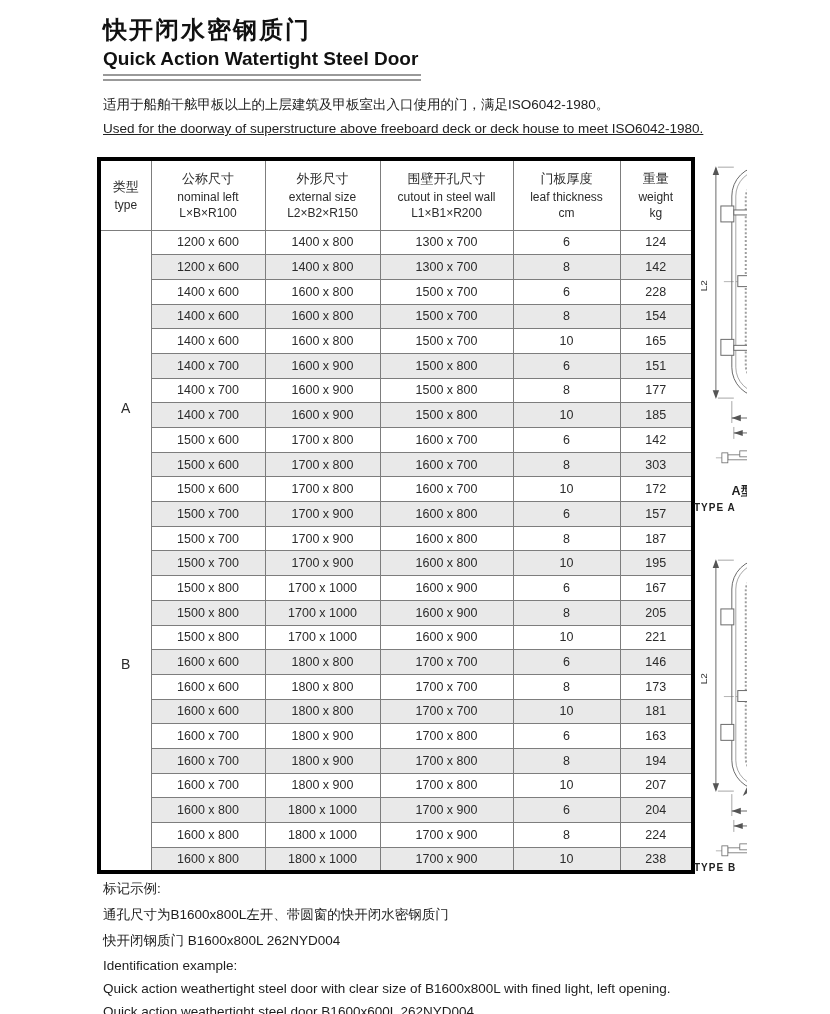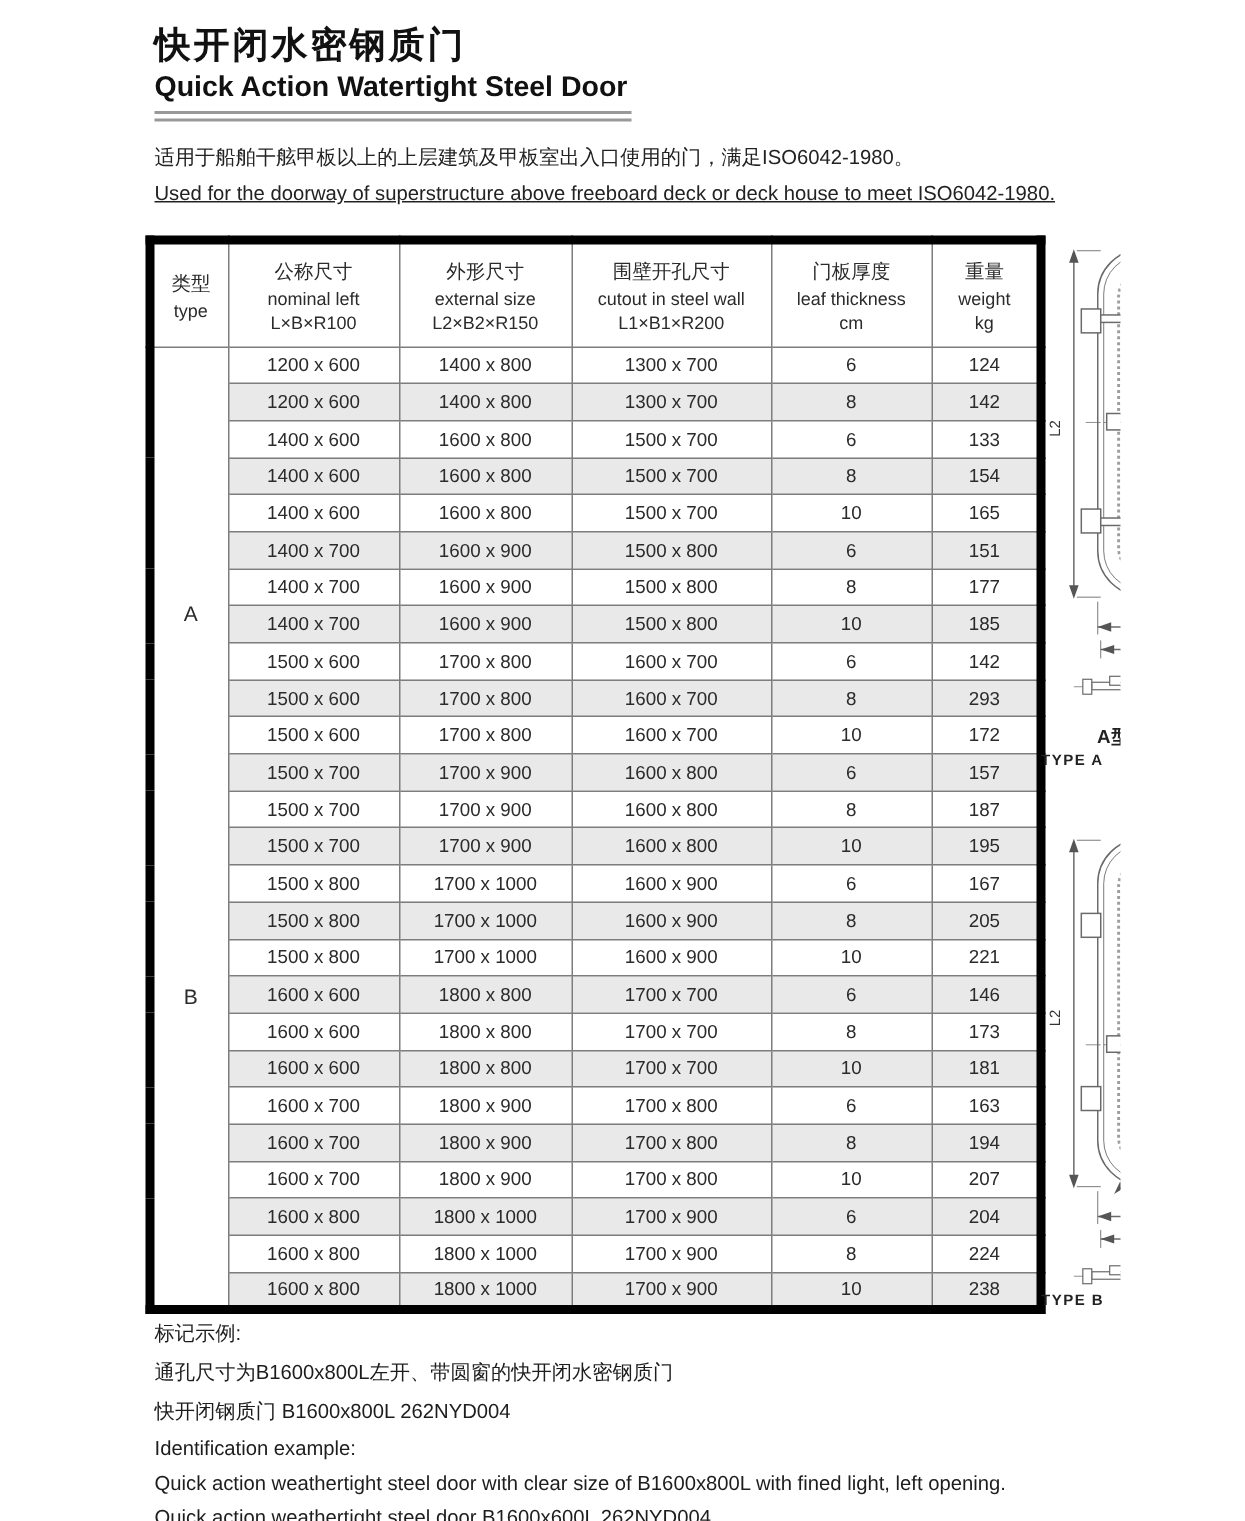--- a/index.html
+++ b/index.html
@@ -14,21 +14,21 @@
   .title-zh { font-size:24px; font-weight:bold; letter-spacing:2px; color:#111; }
   .title-en { font-size:19px; font-weight:bold; margin-top:2px; color:#111; }
   .title-rule { width:318px; height:7px; border-top:2px solid #999; border-bottom:2px solid #999; margin-top:4px; }
   .docnum { position:absolute; right:0; top:44px; font-size:15px; color:#b91c1c; }
   .desc-zh { margin-top:15px; font-size:13.5px; color:#222; }
   .desc-en { margin-top:7px; font-size:13.5px; color:#222;text-decoration:underline; }
   
   table.spec {
     position:absolute; left:14px; top:157px; width:594px;
     border-collapse:collapse; table-layout:fixed;
-    border:6px solid #000000;
+    border:4px solid #000000;
   }
   .spec th, .spec td { border:1px solid #7d7d7d; text-align:center; vertical-align:middle; color:#2b2b2b; }
   .spec thead th { height:71px; font-weight:normal; background:#fff; padding:2px 1px; }
   .spec thead .l1 { font-size:13px; }
   .spec thead .l2 { font-size:12px; margin-top:2px; }
   .spec thead .l3 { font-size:12px; margin-top:2px; }
   .spec tbody td { height:24.7px; font-size:12.5px; background:#fff; }
   .spec tbody tr.even td { background:#e9e9e9; }
   td.type-cell { background:#fff !important; position:relative; }
   .type-label { position:absolute; left:0; width:100%; text-align:center; font-size:14px; color:#2b2b2b; }
@@ -117,21 +117,21 @@
           <td>1400 x 800</td>
           <td>1300 x 700</td>
           <td>8</td>
           <td>142</td>
         </tr>
         <tr class="odd">
           <td>1400 x 600</td>
           <td>1600 x 800</td>
           <td>1500 x 700</td>
           <td>6</td>
-          <td>133</td>
+          <td>228</td>
         </tr>
         <tr class="even">
           <td>1400 x 600</td>
           <td>1600 x 800</td>
           <td>1500 x 700</td>
           <td>8</td>
           <td>154</td>
         </tr>
         <tr class="odd">
           <td>1400 x 600</td>
@@ -166,21 +166,21 @@
           <td>1700 x 800</td>
           <td>1600 x 700</td>
           <td>6</td>
           <td>142</td>
         </tr>
         <tr class="even">
           <td>1500 x 600</td>
           <td>1700 x 800</td>
           <td>1600 x 700</td>
           <td>8</td>
-          <td>293</td>
+          <td>303</td>
         </tr>
         <tr class="odd">
           <td>1500 x 600</td>
           <td>1700 x 800</td>
           <td>1600 x 700</td>
           <td>10</td>
           <td>172</td>
         </tr>
         <tr class="even">
           <td>1500 x 700</td>

